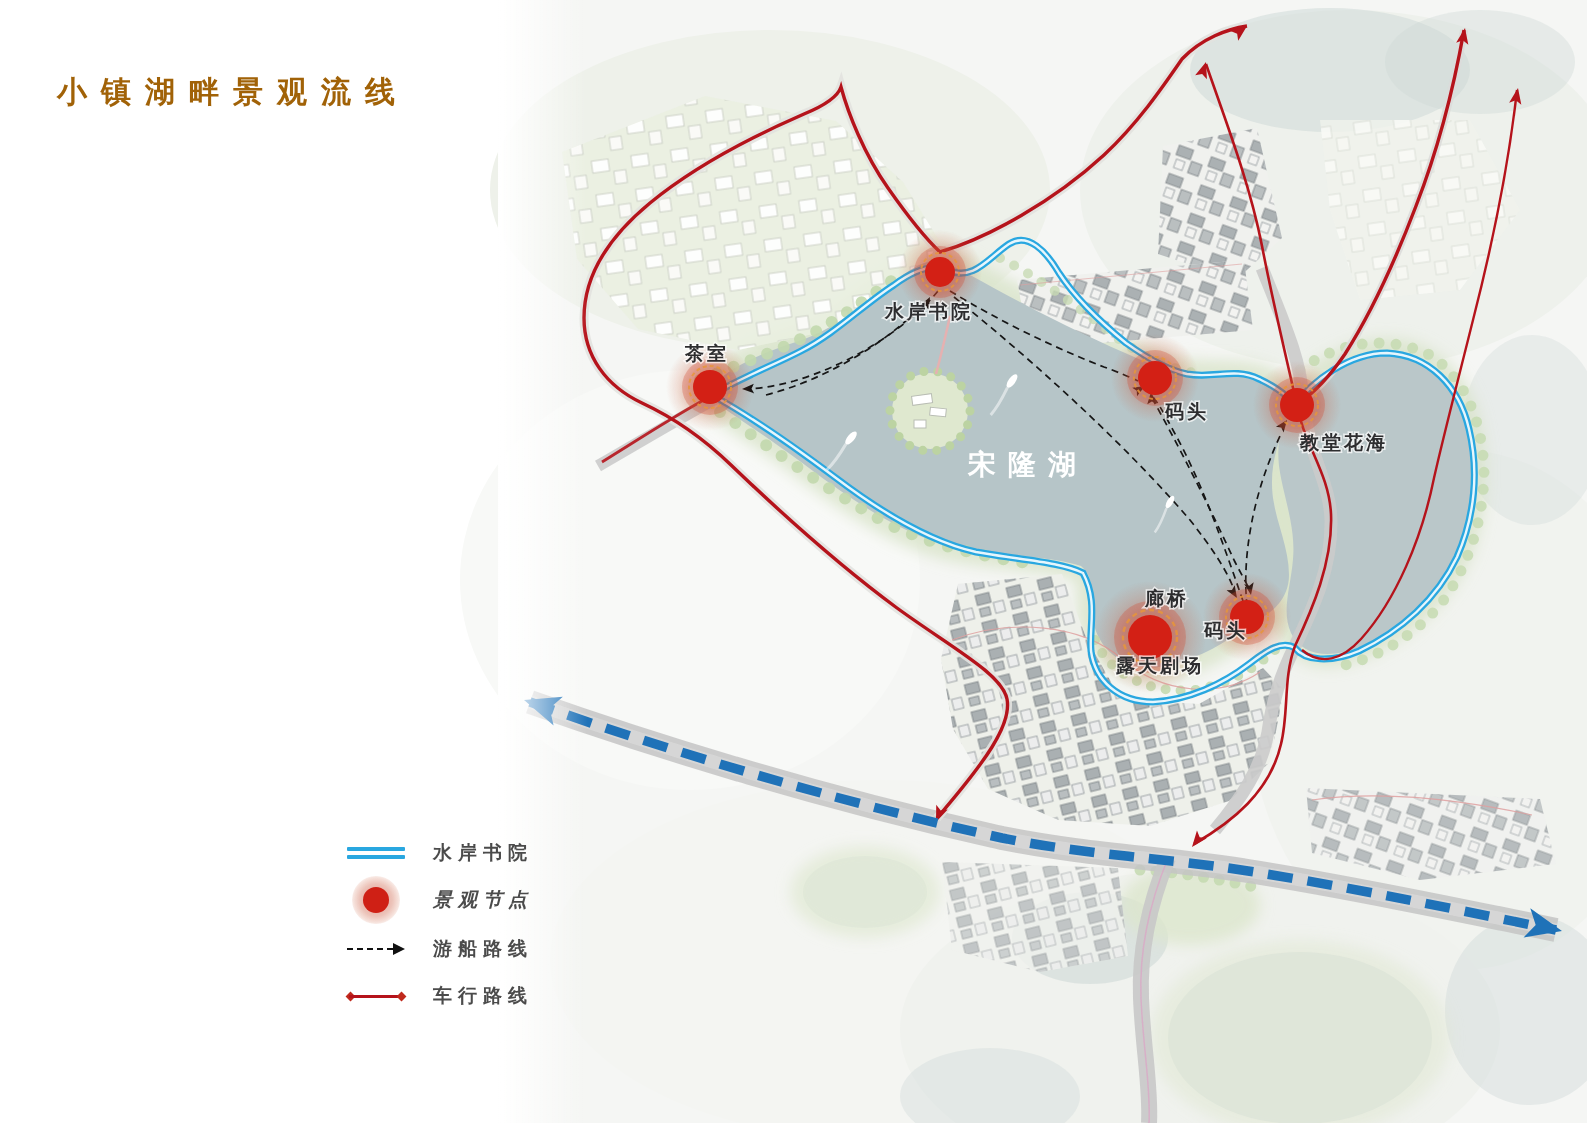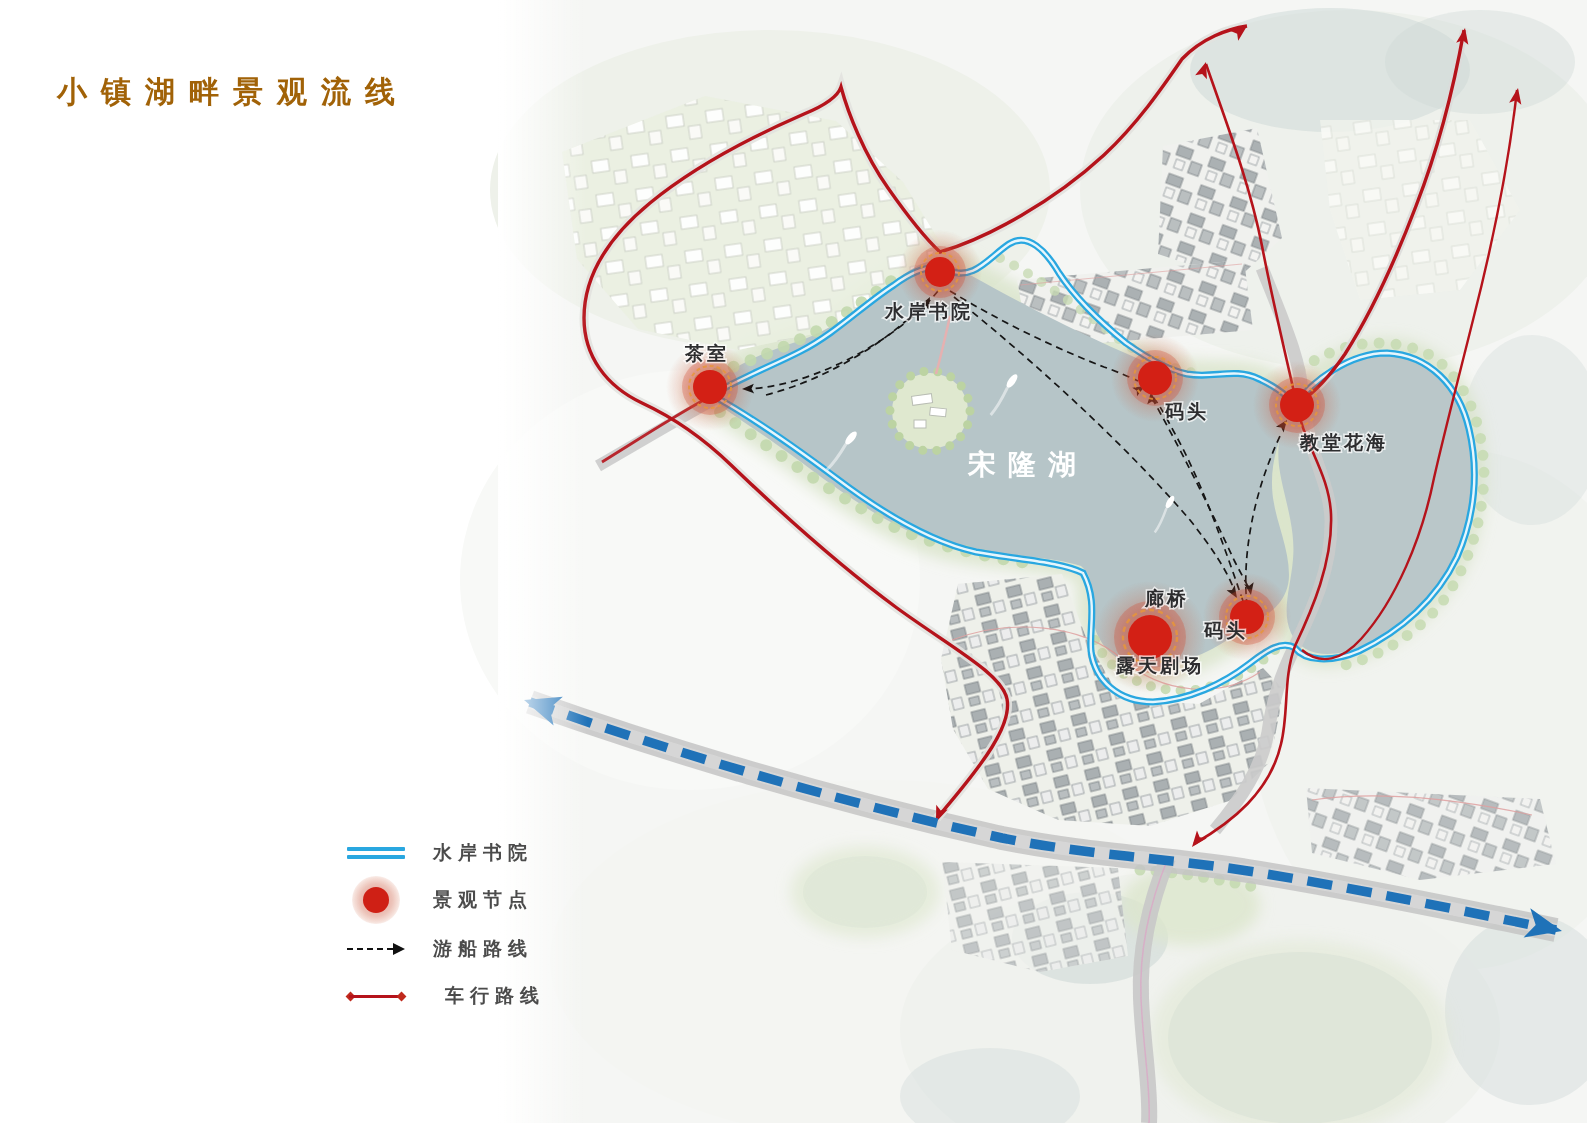--- a/index.html
+++ b/index.html
@@ -6,23 +6,23 @@
   body{font-family:"Liberation Sans","DejaVu Sans",sans-serif;}
   .canvas{position:relative;width:1587px;height:1123px;background:#ffffff;overflow:hidden;}
   .map-svg{position:absolute;left:0;top:0;}
   .page-title{
     position:absolute;left:57px;top:72px;
     font-size:30px;font-weight:bold;color:#a16207;letter-spacing:14px;white-space:nowrap;
   }
   .legend{position:absolute;left:345px;top:834px;}
   .legend-row{display:flex;align-items:center;}
   .legend-row.r1{height:38px;}
-  .legend-row.r2{height:56px;}
+  .legend-row.r2{height:56px;font-style:italic;}
   .legend-row.r3{height:42px;}
-  .legend-row.r4{height:52px;gap:12px;}
+  .legend-row.r4{height:52px;}
   .legend-swatch{width:62px;display:flex;flex-direction:column;justify-content:center;align-items:center;margin-right:26px;flex:0 0 62px;}
   .legend-label{font-size:19px;font-weight:bold;color:#4b4b4b;letter-spacing:6px;white-space:nowrap;}
   .sw-walkway{width:58px;}
   .sw-walkway .bar{height:4px;background:#29a7e0;border-radius:1px;}
   .sw-walkway .bar + .bar{margin-top:4px;}
   .sw-node{
     width:48px;height:48px;border-radius:50%;position:relative;
     background:radial-gradient(circle,rgba(190,40,25,.50) 0%,rgba(200,80,50,.34) 48%,rgba(205,95,60,.18) 66%,rgba(205,95,60,0) 78%);
   }
   .sw-node .core{position:absolute;left:50%;top:50%;width:26px;height:26px;margin:-13px 0 0 -13px;border-radius:50%;background:#cf2015;}

